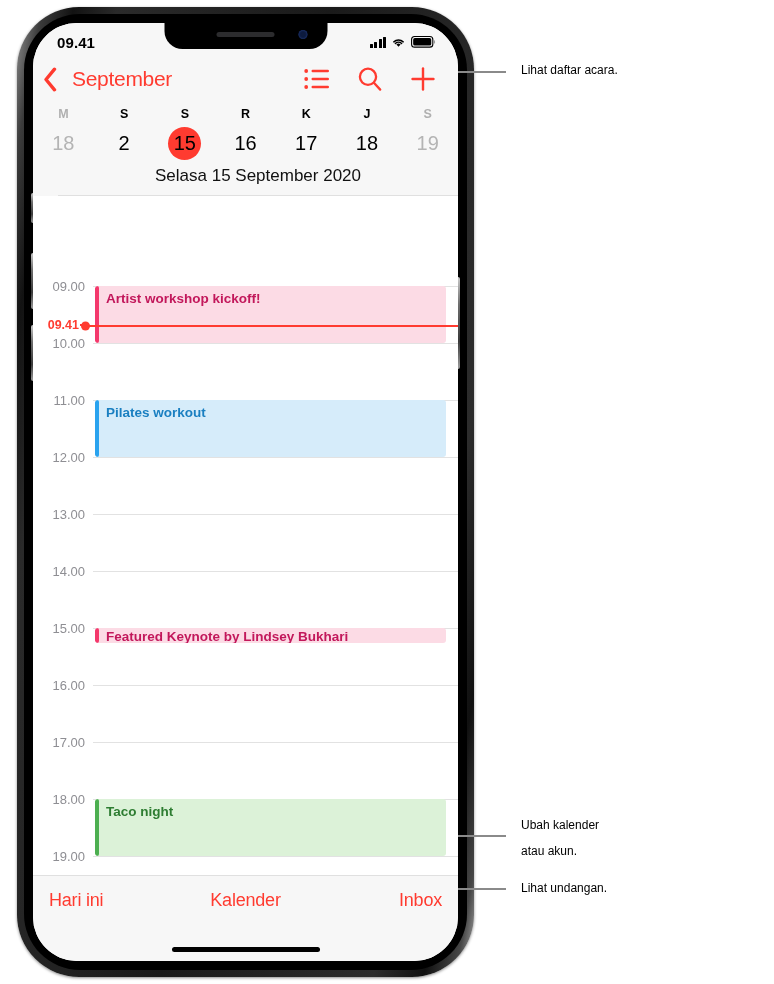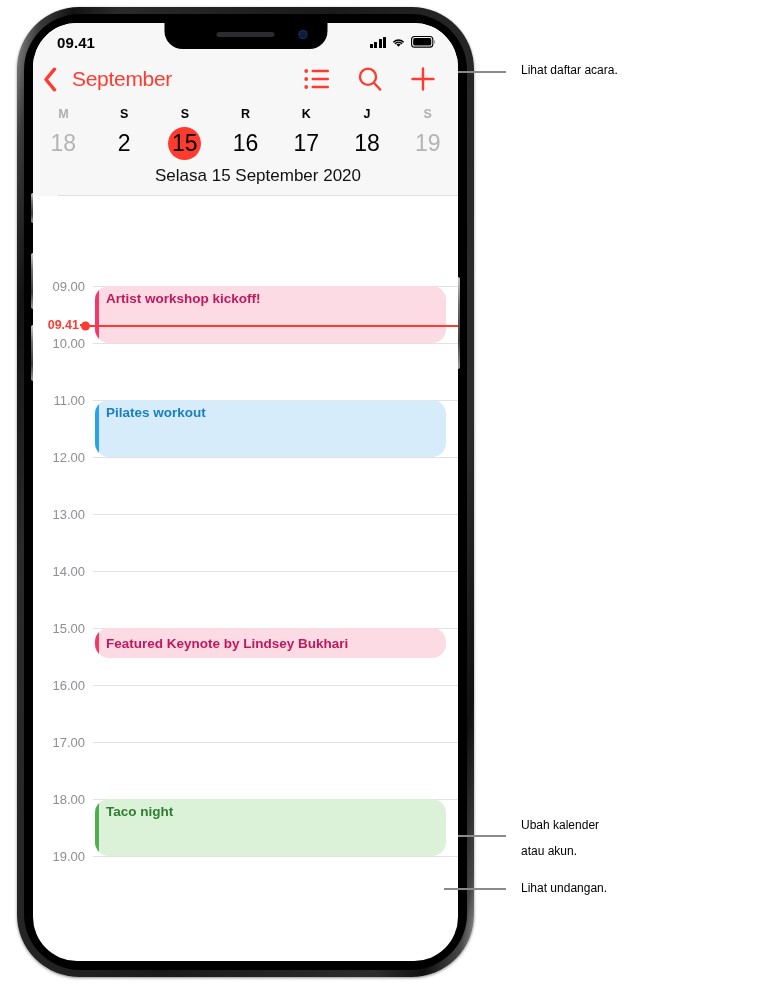--- a/index.html
+++ b/index.html
@@ -169,21 +169,21 @@
     text-align: center;
   }
   #weekday-row .cell {
     font-size: 12.5px;
     font-weight: bold;
     color: #000;
     padding-bottom: 6px;
   }
   #weekday-row .cell.dim { color: #b0b0b0; }
   #daynum-row .cell {
-    font-size: 23px;
+    font-size: 20px;
     color: #000;
     height: 33px;
     display: flex;
     align-items: center;
     justify-content: center;
     text-align: right;
   }
   #daynum-row .cell.dim { color: #b4b4b4; }
   #daynum-row .cell .pill {
     display: inline-flex;
@@ -230,21 +230,21 @@
     width: 52px;
     text-align: right;
     font-size: 13px;
     color: #8e8e93;
     transform: translateY(-50%);
   }
   .event {
     position: absolute;
     left: 62px;
     right: 12px;
-    border-radius: 14px;
+    border-radius: 3px;
     overflow: hidden;
   }
   .event .bar {
     position: absolute;
     left: 0; top: 0; bottom: 0;
     width: 3.5px;
     border-radius: 2px;
   }
   .event .title {
     position: absolute;
@@ -479,37 +479,45 @@
       </div>
     <div id="events-layer">
         <div class="event" style="top: 63px; height: 57px; background: rgb(252, 219, 229);">
           <div class="bar" style="background: rgb(244, 56, 108);"></div>
           <div class="title" style="color: rgb(194, 24, 91);">Artist workshop kickoff!</div>
         </div>
         <div class="event" style="top: 177px; height: 57px; background: rgb(214, 236, 250);">
           <div class="bar" style="background: rgb(42, 163, 239);"></div>
           <div class="title" style="color: rgb(26, 127, 193);">Pilates workout</div>
         </div>
-        <div class="event short" style="top: 405px; height: 30px; background: rgb(252, 219, 229); text-align: right;">
+        <div class="event short" style="top: 405px; height: 15px; background: rgb(252, 219, 229); text-align: right;">
           <div class="bar" style="background: rgb(244, 56, 108);"></div>
           <div class="title" style="color: rgb(194, 24, 91);">Featured Keynote by Lindsey Bukhari</div>
         </div>
         <div class="event" style="top: 576px; height: 57px; background: rgb(220, 242, 216);">
           <div class="bar" style="background: rgb(76, 175, 80);"></div>
           <div class="title" style="color: rgb(46, 125, 50);">Taco night</div>
         </div>
       </div>
     <div id="now-layer">
       <div id="now-label" style="top: 101.95px;">09.41</div>
       <div id="now-tick" style="top: 100.95px;"></div>
       <div id="now-dot" style="top: 101.95px;"></div>
       <div id="now-line" style="top: 101.95px;"></div>
     </div>
   </div>
 
+  <div id="tab-bar">
+    <div id="tab-items">
+        <div class="tab-item left">Hari ini</div>
+        <div class="tab-item">Kalender</div>
+        <div class="tab-item right">Inbox</div>
+      </div>
+    <div id="home-indicator"></div>
+  </div>
 </div>
 
 <div class="callout-text" id="callout-1" style="left:521px; top:57px;">Lihat daftar acara.</div>
 <div class="callout-line h" style="left:302px; top:71px; width:204px;"></div>
 <div class="callout-line v" style="left:302px; top:71px; height:18px;"></div>
 
 <div class="callout-text" id="callout-2" style="left:521px; top:812px;">Ubah kalender
 atau akun.</div>
 <div class="callout-line h" style="left:248px; top:835px; width:258px;"></div>
 <div class="callout-line v" style="left:248px; top:835px; height:33px;"></div>

